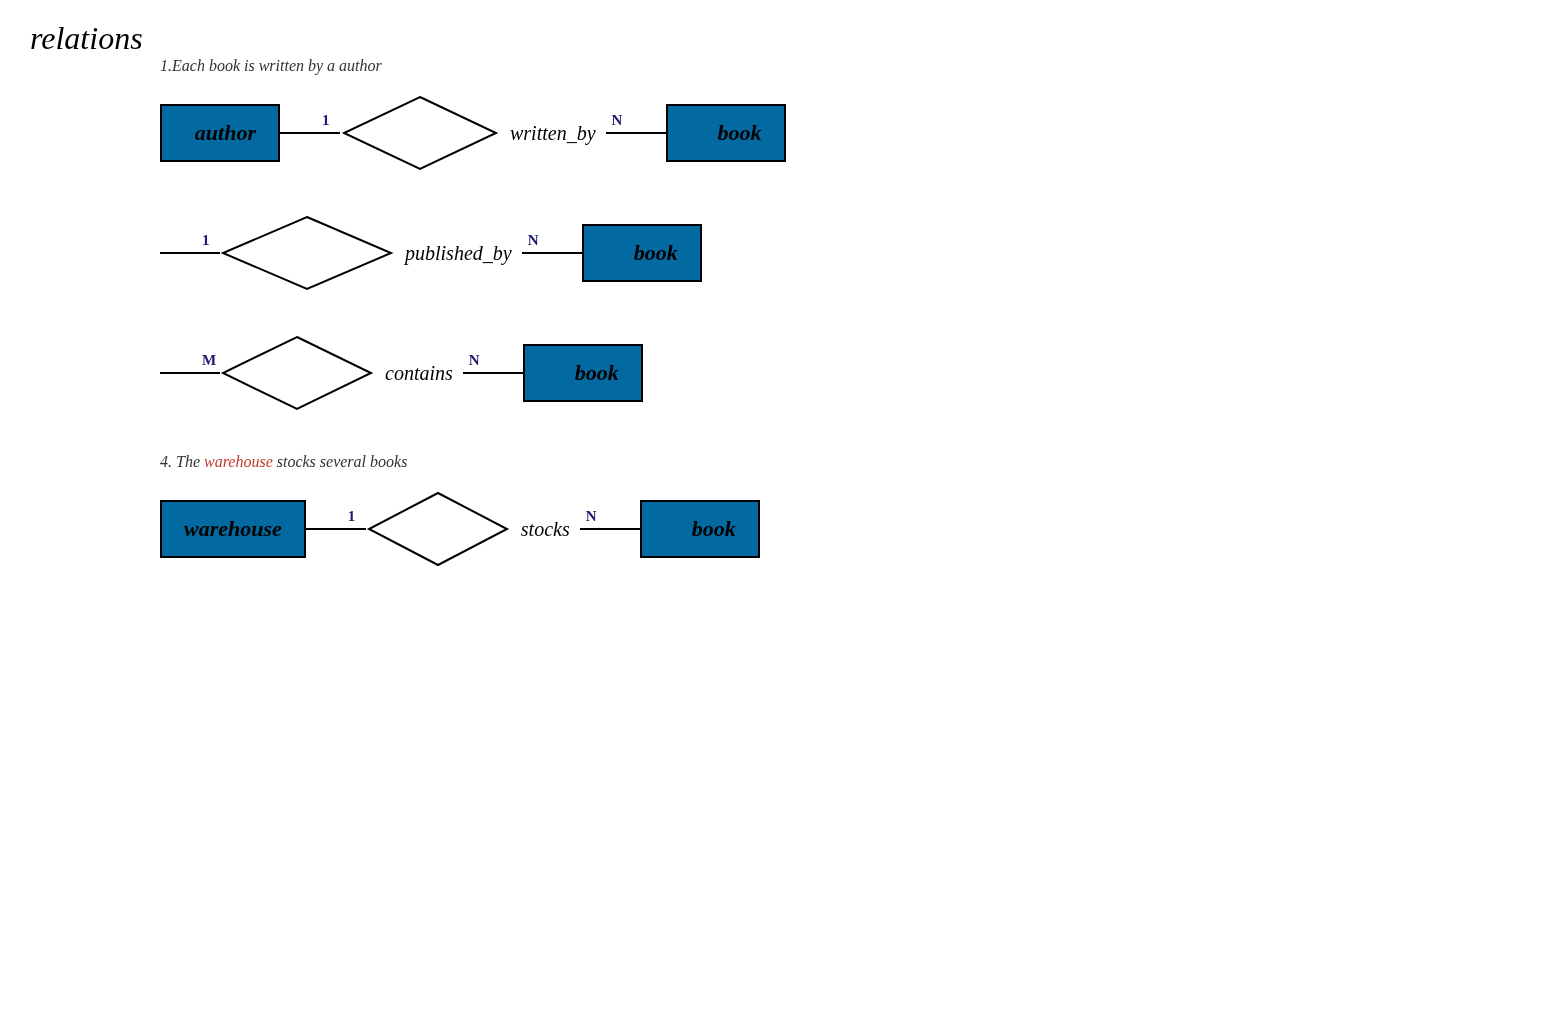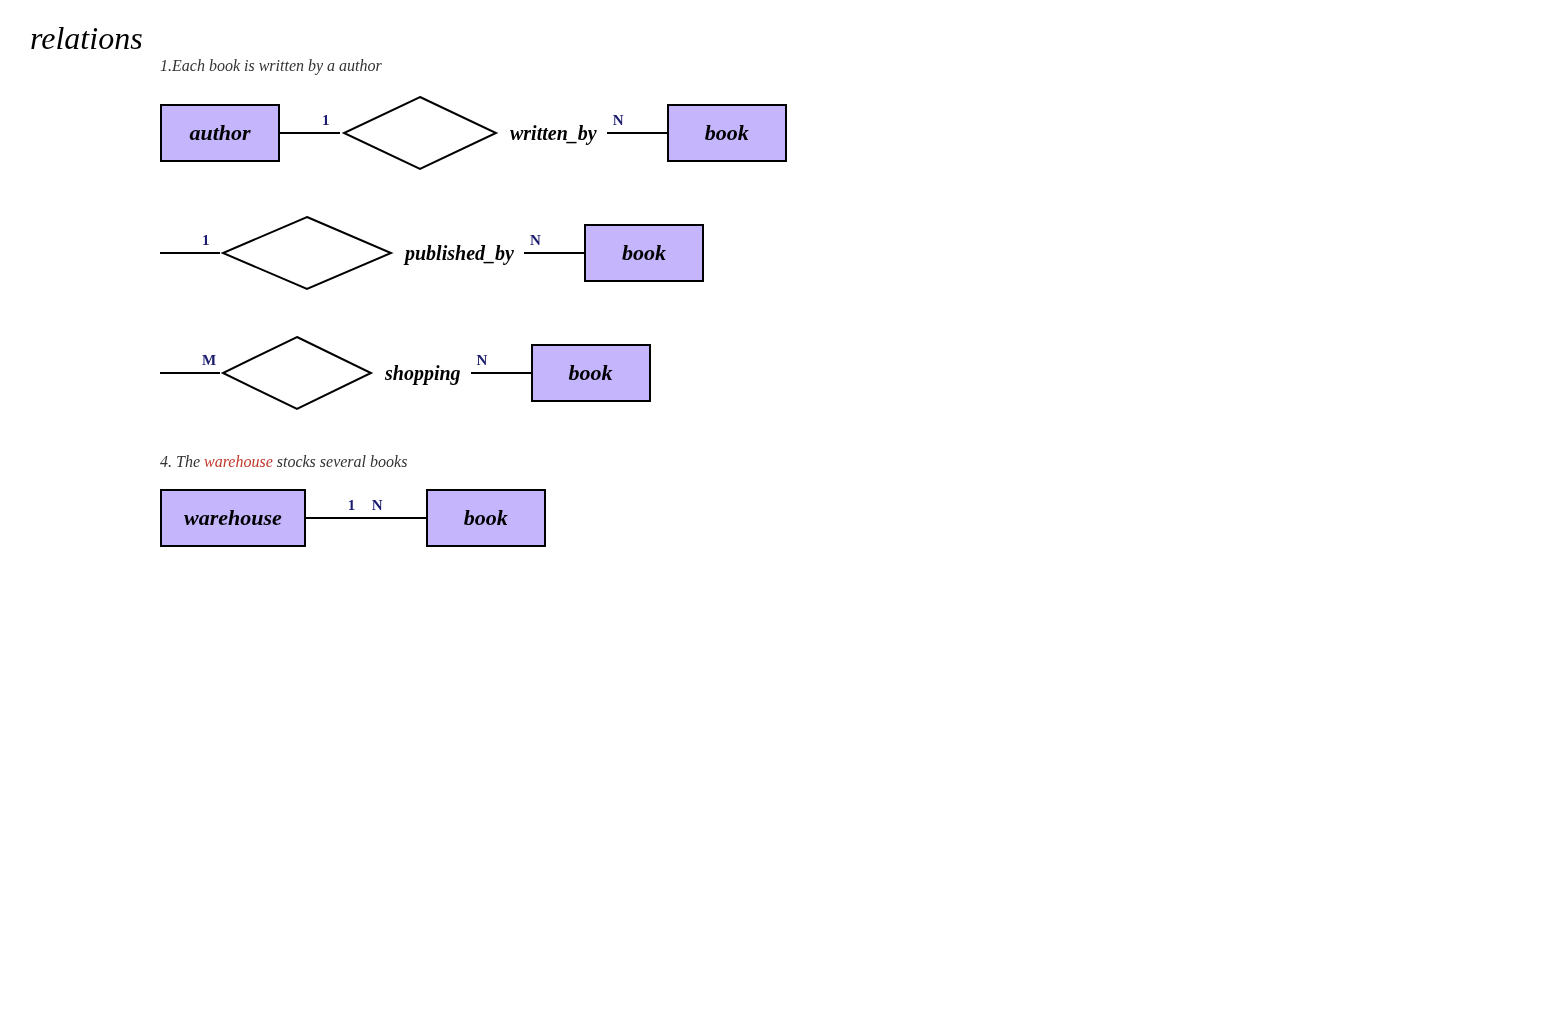--- a/index.html
+++ b/index.html
@@ -42,22 +42,22 @@
       position: relative;
     }
 
     .entity-box {
       border: 2px solid #000;
       padding: 14px 22px;
       font-style: italic;
       font-weight: bold;
       font-size: 22px;
       min-width: 120px;
-      text-align: center;
-      background: #c4b5fd;
+      text-align: right;
+      background: #0369a1;
       position: relative;
     }
 
     .line {
       background: #000;
       height: 2px;
     }
 
     .line-left {
       width: 60px;
@@ -69,21 +69,21 @@
 
     
     .diamond-container {
       position: relative;
       display: flex;
       align-items: center;
     }
 
     .diamond-label {
       font-style: italic;
-      font-weight: bold;
+      font-weight: normal;
       font-size: 20px;
       position: relative;
       z-index: 1;
       white-space: nowrap;
     }
 
     .connector-wrap {
       display: flex;
       align-items: center;
       position: relative;
@@ -157,21 +157,21 @@
 <div class="relation-section">
   <div class="er-diagram">
     <div class="connector-wrap" style="position:relative;">
       <div class="line line-left"></div>
       <span class="card-label" style="top:-20px; left:42px;">M</span>
     </div>
     <div class="diamond-container">
       <svg width="155" height="80" viewBox="0 0 155 80">
         <polygon points="77,4 151,40 77,76 3,40" fill="white" stroke="black" stroke-width="2"></polygon>
       </svg>
-      <span class="diamond-label" style="position:relative;z-index:1;padding:0 10px;">shopping</span>
+      <span class="diamond-label" style="position:relative;z-index:1;padding:0 10px;">contains</span>
     </div>
     <div class="connector-wrap" style="position:relative;">
       <span class="card-label" style="top:-20px; left:6px;">N</span>
       <div class="line line-right"></div>
     </div>
     <div class="entity-box">
       <span>book</span>
     </div>
   </div>
 </div>
@@ -181,20 +181,26 @@
     <span>4. The </span><span class="highlight">warehouse</span><span> stocks several books</span>
   </p>
   <div class="er-diagram">
     <div class="entity-box">
       <span>warehouse</span>
     </div>
     <div class="connector-wrap" style="position:relative;">
       <div class="line line-left"></div>
       <span class="card-label" style="top:-20px; left:42px;">1</span>
     </div>
+    <div class="diamond-container">
+      <svg width="145" height="80" viewBox="0 0 145 80">
+        <polygon points="72,4 141,40 72,76 3,40" fill="white" stroke="black" stroke-width="2"></polygon>
+      </svg>
+      <span class="diamond-label" style="position:relative;z-index:1;padding:0 10px;">stocks</span>
+    </div>
     <div class="connector-wrap" style="position:relative;">
       <span class="card-label" style="top:-20px; left:6px;">N</span>
       <div class="line line-right"></div>
     </div>
     <div class="entity-box">
       <span>book</span>
     </div>
   </div>
 </div>
 

